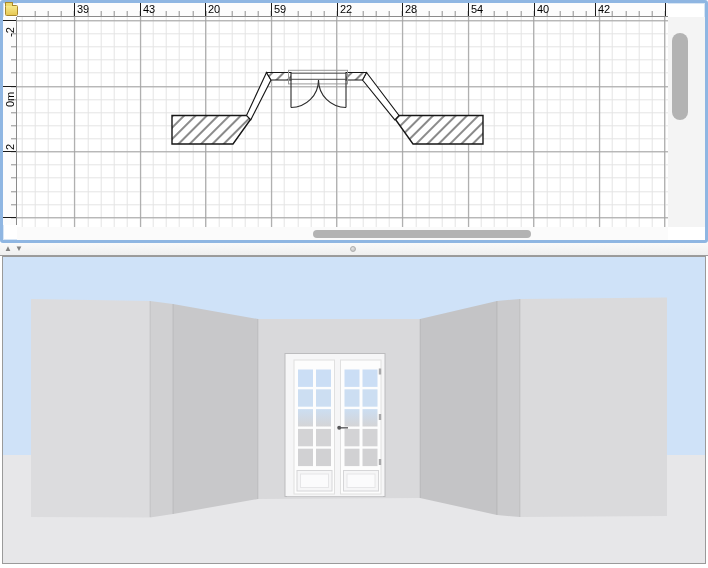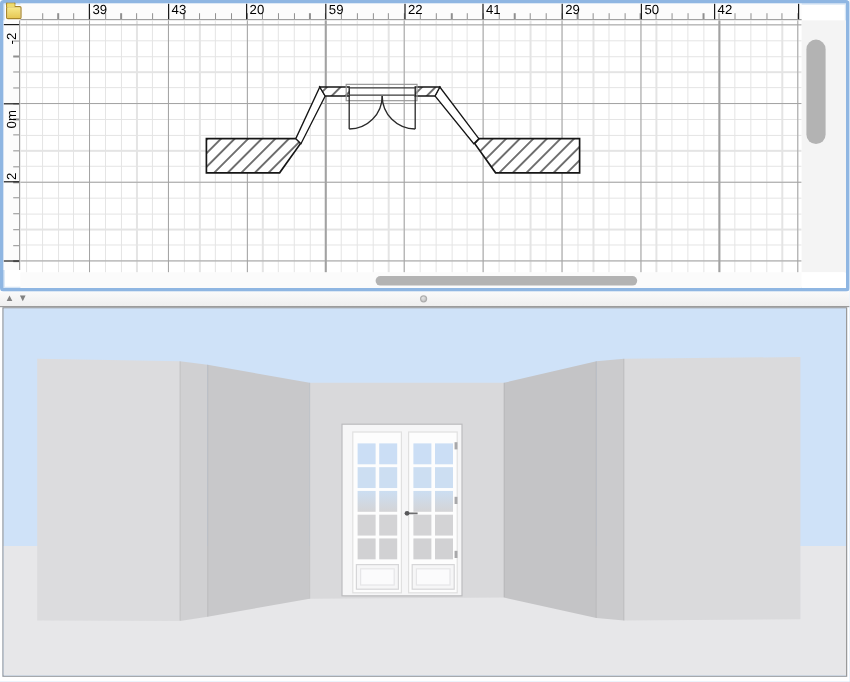--- a/index.html
+++ b/index.html
@@ -106,23 +106,23 @@
 <div class="plan-panel">
 
   <div class="corner-icon"></div>
 
   <div class="ruler-h">
     <div class="htick" style="left:57px">39</div>
     <div class="htick" style="left:123px">43</div>
     <div class="htick" style="left:188px">20</div>
     <div class="htick" style="left:254px">59</div>
     <div class="htick" style="left:320px">22</div>
-    <div class="htick" style="left:385px">41</div>
-    <div class="htick" style="left:451px">29</div>
-    <div class="htick" style="left:517px">50</div>
+    <div class="htick" style="left:385px">28</div>
+    <div class="htick" style="left:451px">54</div>
+    <div class="htick" style="left:517px">40</div>
     <div class="htick" style="left:578px">42</div>
     <div class="htick" style="left:648px">44</div>
   </div>
 
   <div class="ruler-v">
     <div class="vtick" style="top:3px"></div>
     <div class="vtick" style="top:69px"></div>
     <div class="vtick" style="top:134px"></div>
     <div class="vtick" style="top:200px"></div>
     <span class="vlabel" style="top:20px">-2</span>

